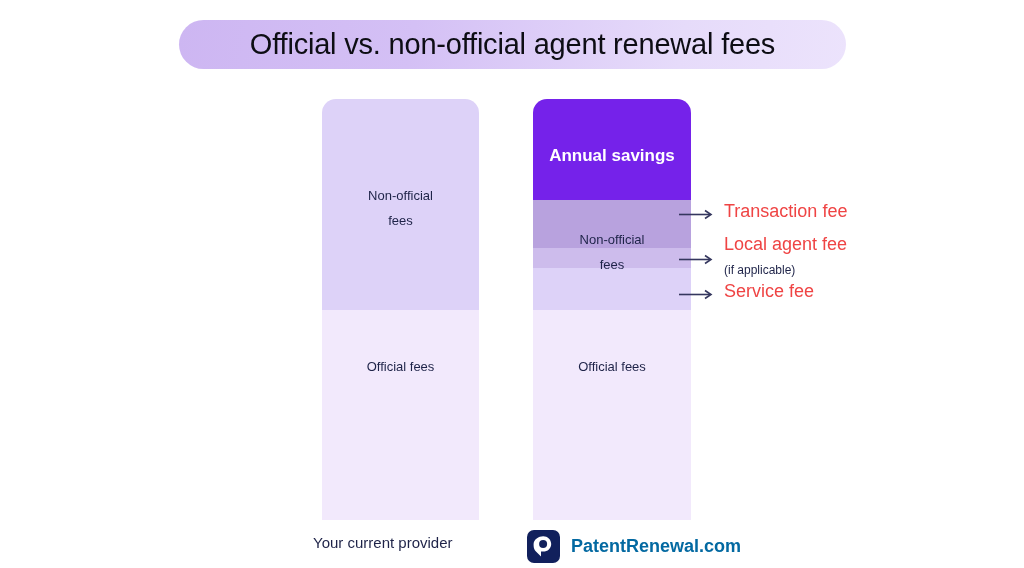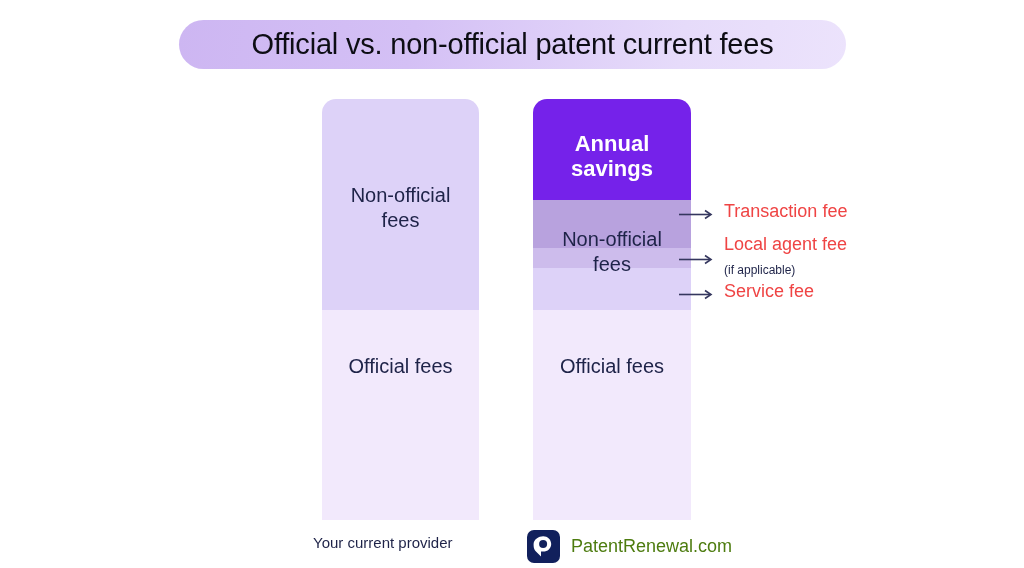--- a/index.html
+++ b/index.html
@@ -60,29 +60,29 @@
     position: absolute;
     left: 0;
     width: 100%;
     display: flex;
     align-items: center;
     justify-content: center;
     text-align: center;
     box-sizing: border-box;
   }
   .seg-label {
-    font-size: 20px;
+    font-size: 13px;
     line-height: 25px;
     color: #1e2348;
     font-weight: 400;
   }
   .seg-label.savings {
     color: #ffffff;
     font-weight: bold;
-    font-size: 22px;
+    font-size: 17px;
   }
 
   
   #left-nonofficial {
     top: 0;
     height: 211px;
     background: #ddd2f8;
   }
   #left-nonofficial .seg-label { margin-top: 6px; }
   #left-official {
@@ -182,30 +182,30 @@
     height: 33px;
     border-radius: 7px;
     background: #11205c;
     flex: 0 0 auto;
     position: relative;
   }
   #brand-logo svg { position: absolute; left: 6px; top: 5px; }
   #brand-name {
     margin-left: 11px;
     font-size: 18px;
-    font-weight: normal;
-    color: #4d7c0f;
+    font-weight: bold;
+    color: #0369a1;
     white-space: nowrap;
   }
 </style>
 </head>
 <body>
 
 <div id="title-pill">
-  <div id="title-text">Official vs. non-official patent current fees</div>
+  <div id="title-text">Official vs. non-official agent renewal fees</div>
 </div>
 
 <div class="bar" id="bar-left">
 
   <div class="seg" id="left-nonofficial">
     <div class="seg-label">
       <span>Non-official</span><br>
       <span>fees</span>
     </div>
   </div>

